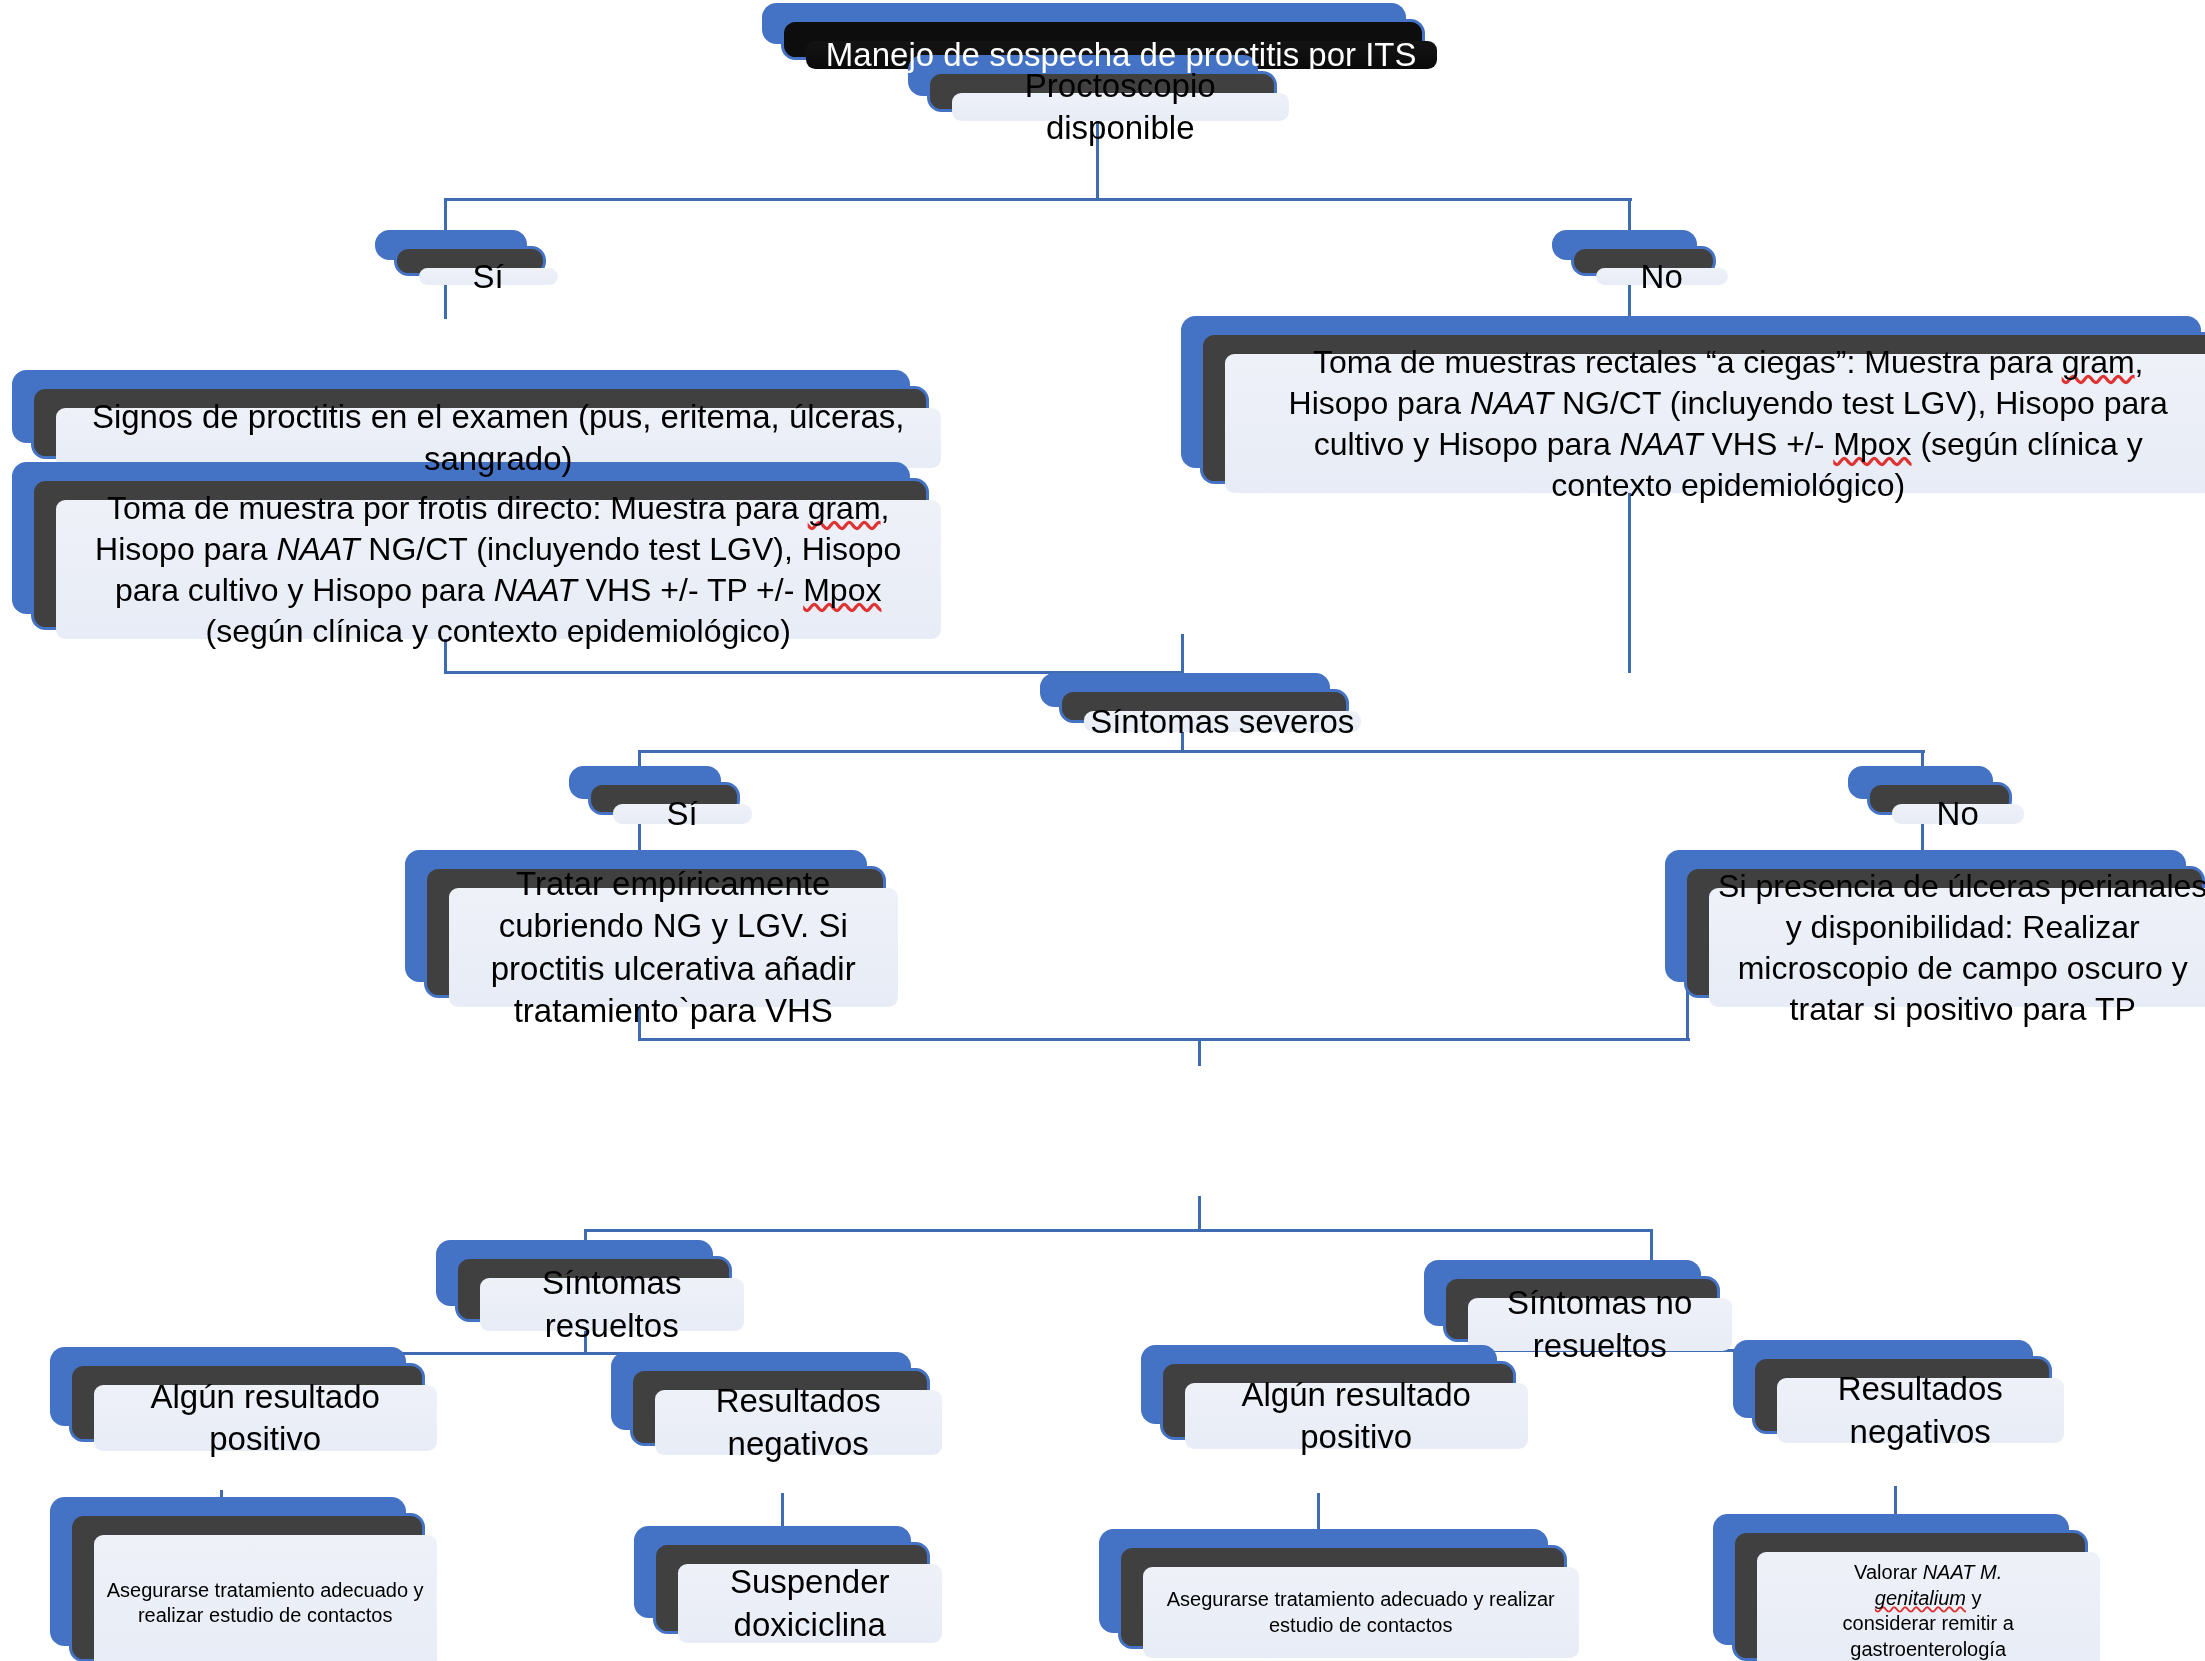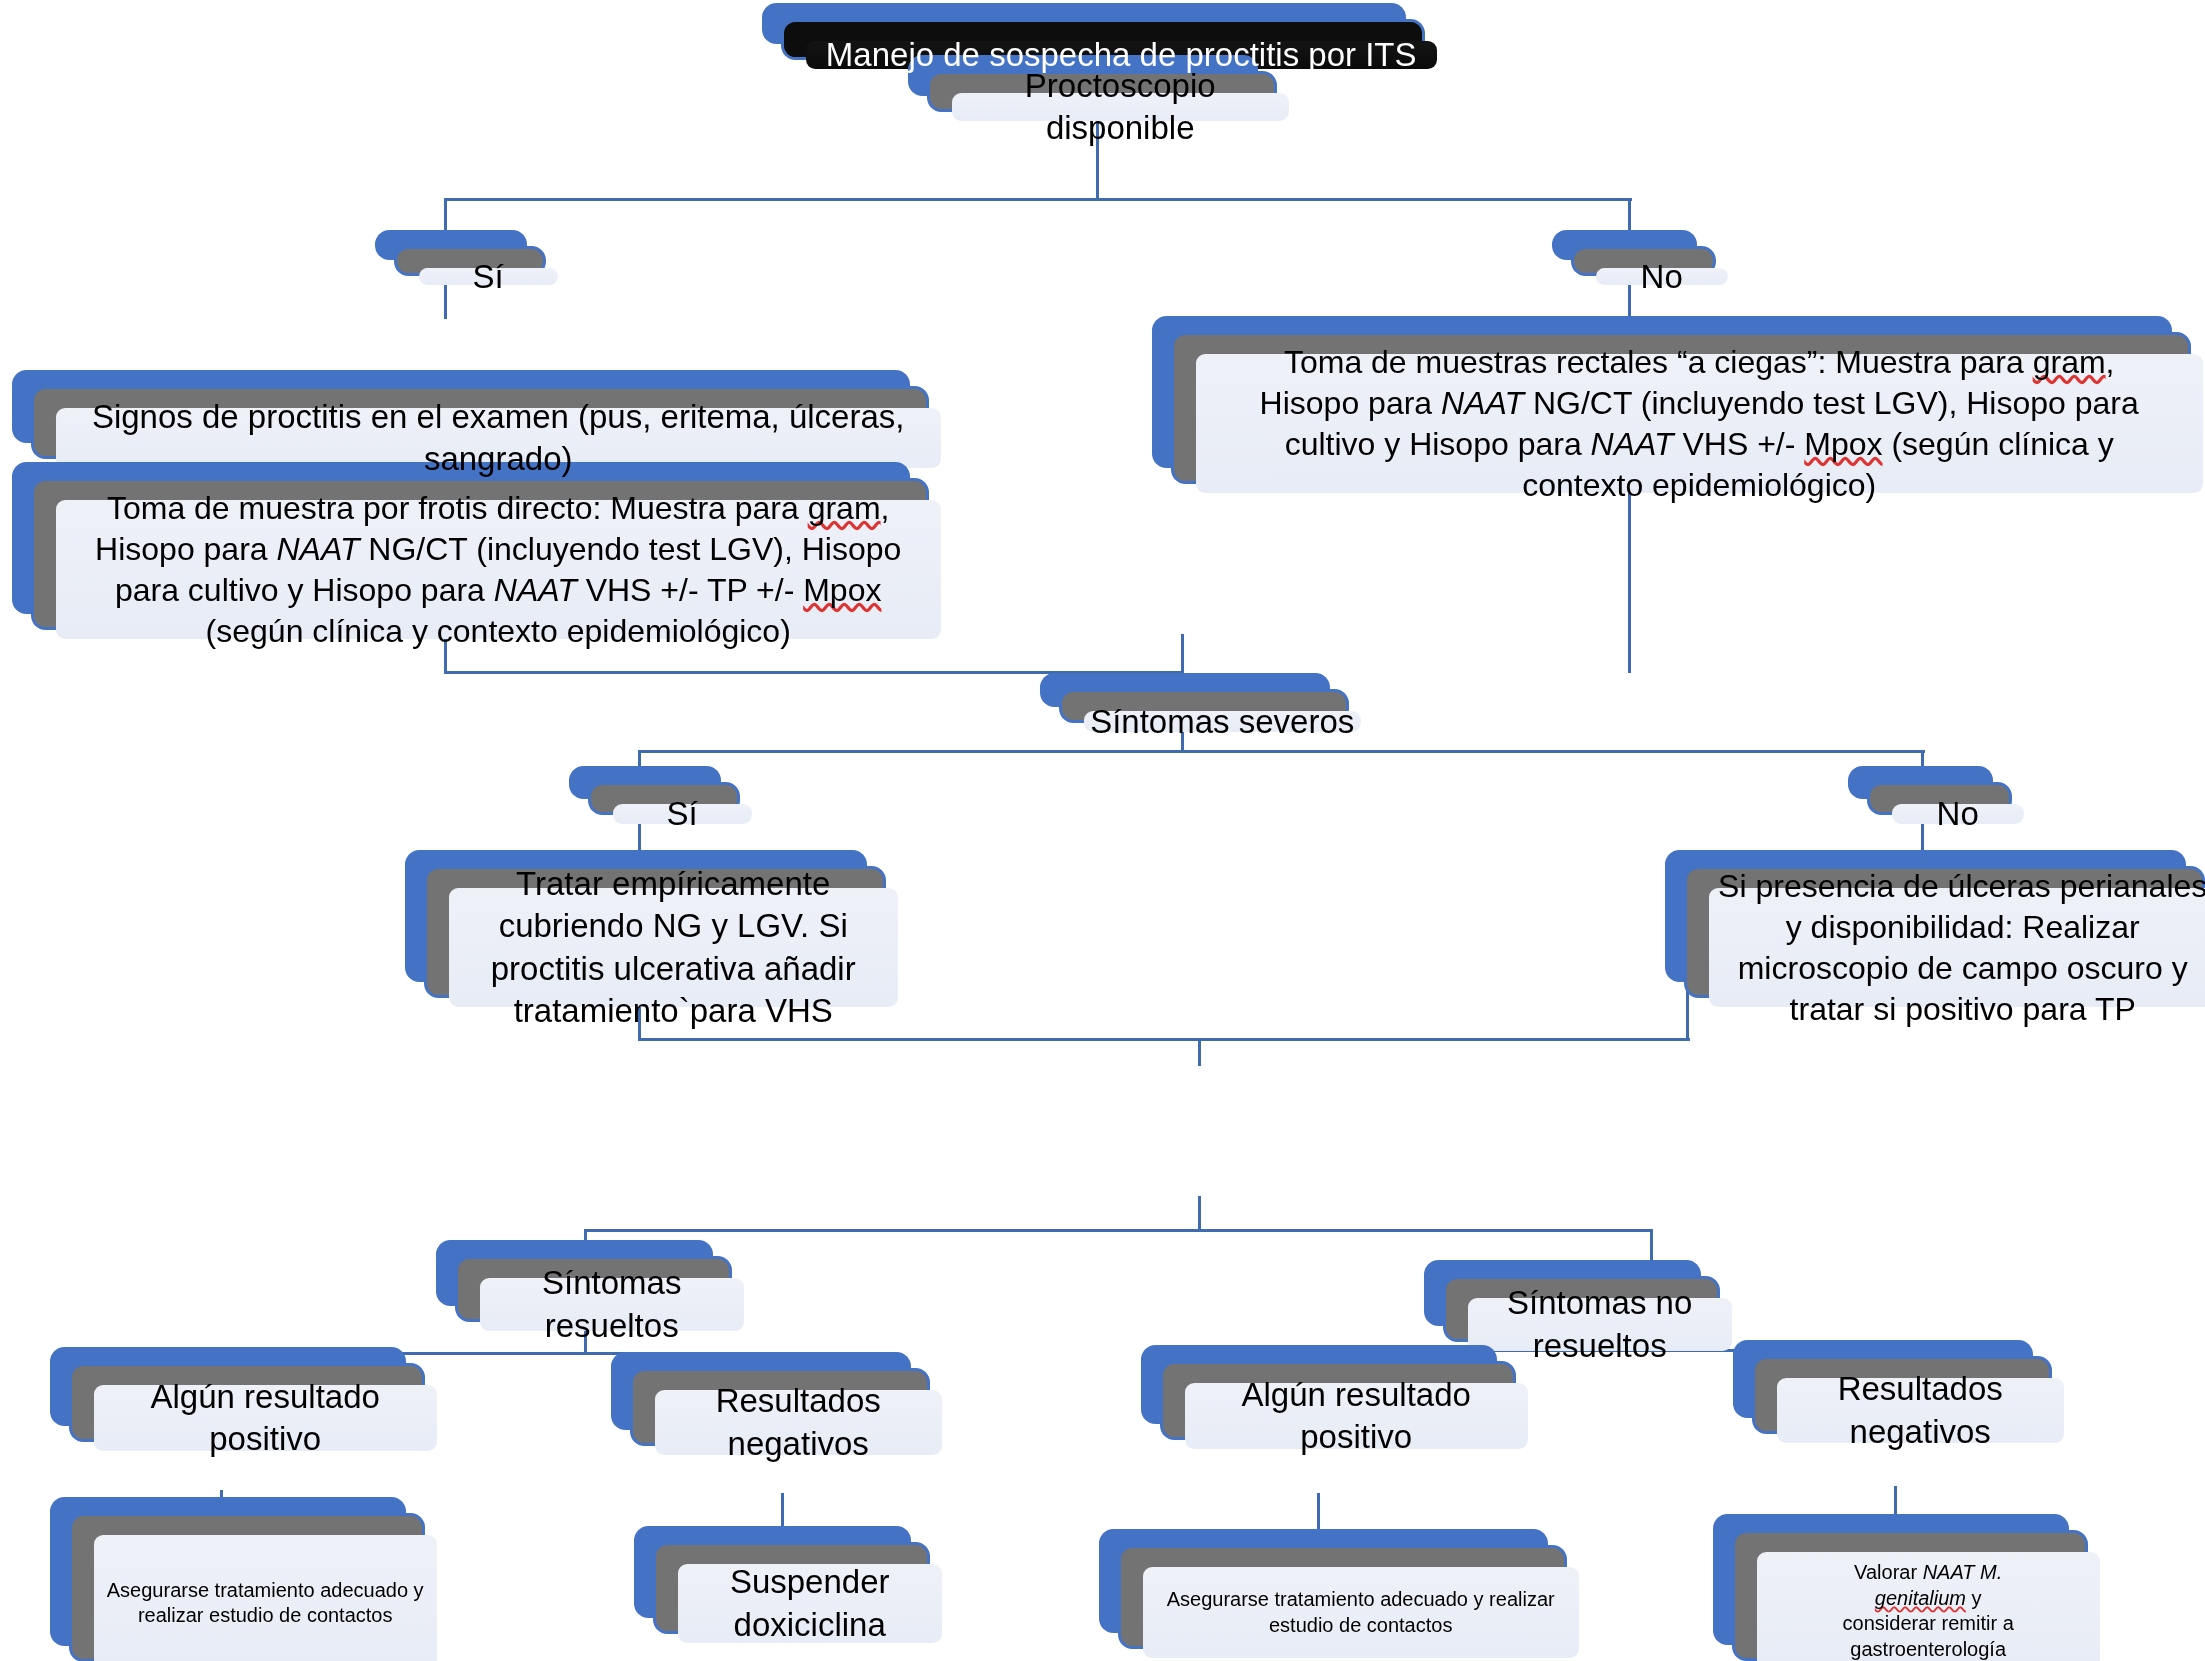--- a/index.html
+++ b/index.html
@@ -22,21 +22,21 @@
     position:absolute;
     left:0;top:0;
     width:100%;height:100%;
     background:#4472C4;
     border-radius:14.5px;
   }
   .node .card{
     position:absolute;
     left:18.5px;top:16px;
     width:100%;height:100%;
-    background:#737373;
+    background:#404040;
     border:3.3px solid #4472C4;
     border-radius:14.5px;
     box-sizing:border-box;
   }
   .node .inner{
     position:absolute;
     left:22px;top:19px;
     width:calc(100% - 6.6px);
     height:calc(100% - 6.6px);
     background:linear-gradient(180deg,#eef1f8 0%, #e8ecf6 100%);
@@ -182,21 +182,21 @@
         <div class="txt f48">
           <span>Toma de muestra por frotis directo: Muestra para </span><span class="sp">gram</span><span>,</span><br>
           <span>Hisopo para </span><em>NAAT</em><span> NG/CT (incluyendo test LGV), Hisopo</span><br>
           <span>para cultivo y Hisopo para </span><em>NAAT</em><span> VHS +/- TP +/- </span><span class="sp">Mpox</span><br>
           <span>(según clínica y contexto epidemiológico)</span>
         </div>
       </div>
     </div>
   </div>
 
-  <div class="node" style="left:1152px;top:316px;width:1020px;height:152px;">
+  <div class="node" style="left:1181px;top:316px;width:1020px;height:152px;">
     <div class="plate"></div>
     <div class="card">
       <div class="inner">
         <div class="txt f48">
           <span>Toma de muestras rectales “a ciegas”:  Muestra para </span><span class="sp">gram</span><span>,</span><br>
           <span>Hisopo para </span><em>NAAT</em><span> NG/CT (incluyendo test LGV), Hisopo para</span><br>
           <span>cultivo y Hisopo para </span><em>NAAT</em><span> VHS +/- </span><span class="sp">Mpox</span><span> (según clínica y</span><br>
           <span>contexto epidemiológico)</span>
         </div>
       </div>

